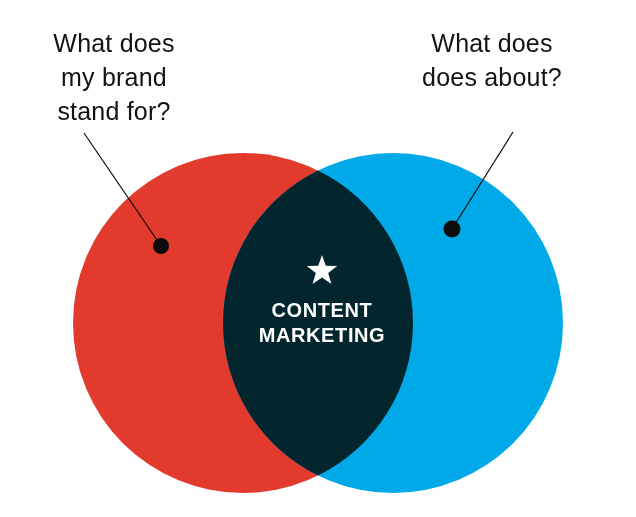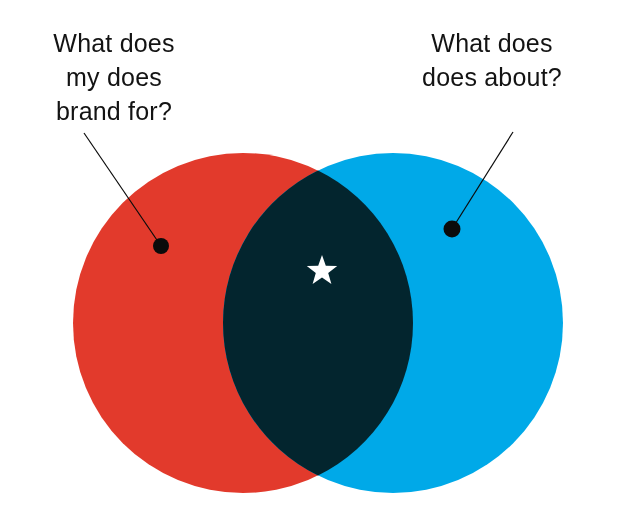--- a/index.html
+++ b/index.html
@@ -63,23 +63,27 @@
     <circle cx="161" cy="246" r="8" fill="#0B0B0B"></circle>
 
     <line x1="513" y1="132" x2="452" y2="229" stroke-width="1.2" stroke="#0B0B0B"></line>
     <circle cx="452" cy="229" r="8.5" fill="#0B0B0B"></circle>
 
     <polygon points="322,255 325.8,265.7 337.2,266.1 328.2,273 331.4,283.9 322,277.5 312.6,283.9 315.8,273 306.8,266.1 318.2,265.7" fill="#FFFFFF"></polygon>
   </svg>
 
   <div class="question-label left">
     <div>What does</div>
-    <div>my does</div>
-    <div>brand for?</div>
+    <div>my brand</div>
+    <div>stand for?</div>
   </div>
 
   <div class="question-label right">
     <div>What does</div>
     <div>does about?</div>
   </div>
 
+  <div class="center-label">
+    <div>CONTENT</div>
+    <div>MARKETING</div>
+  </div>
 
 </div>
 
 </body></html>

